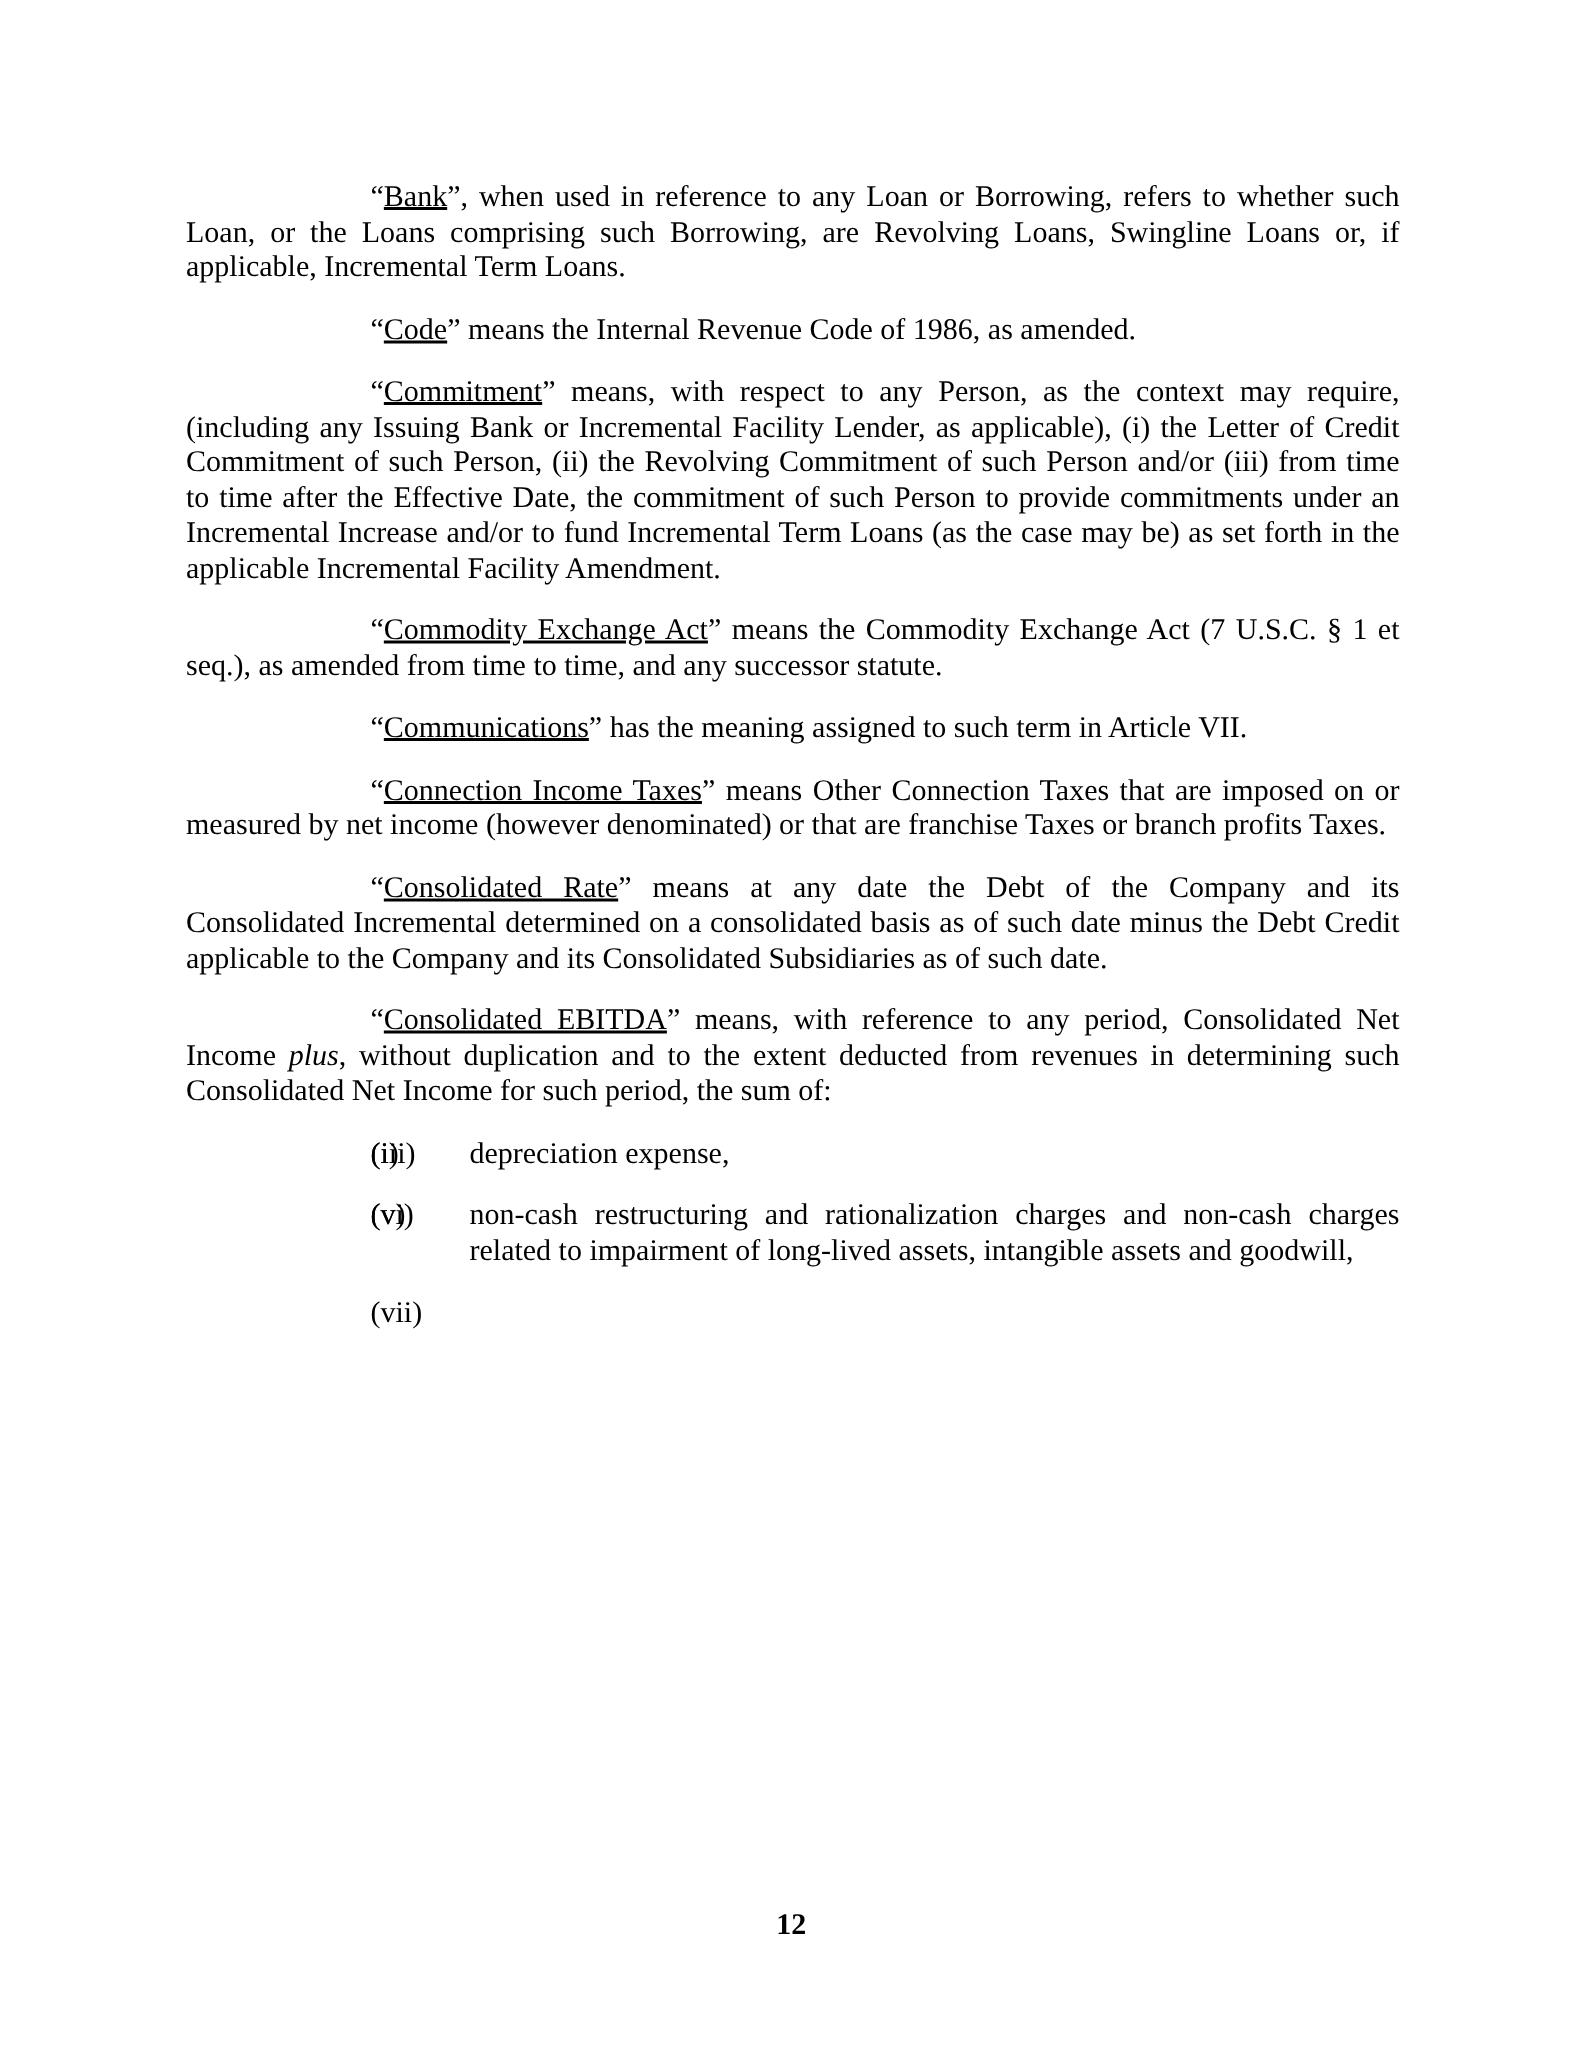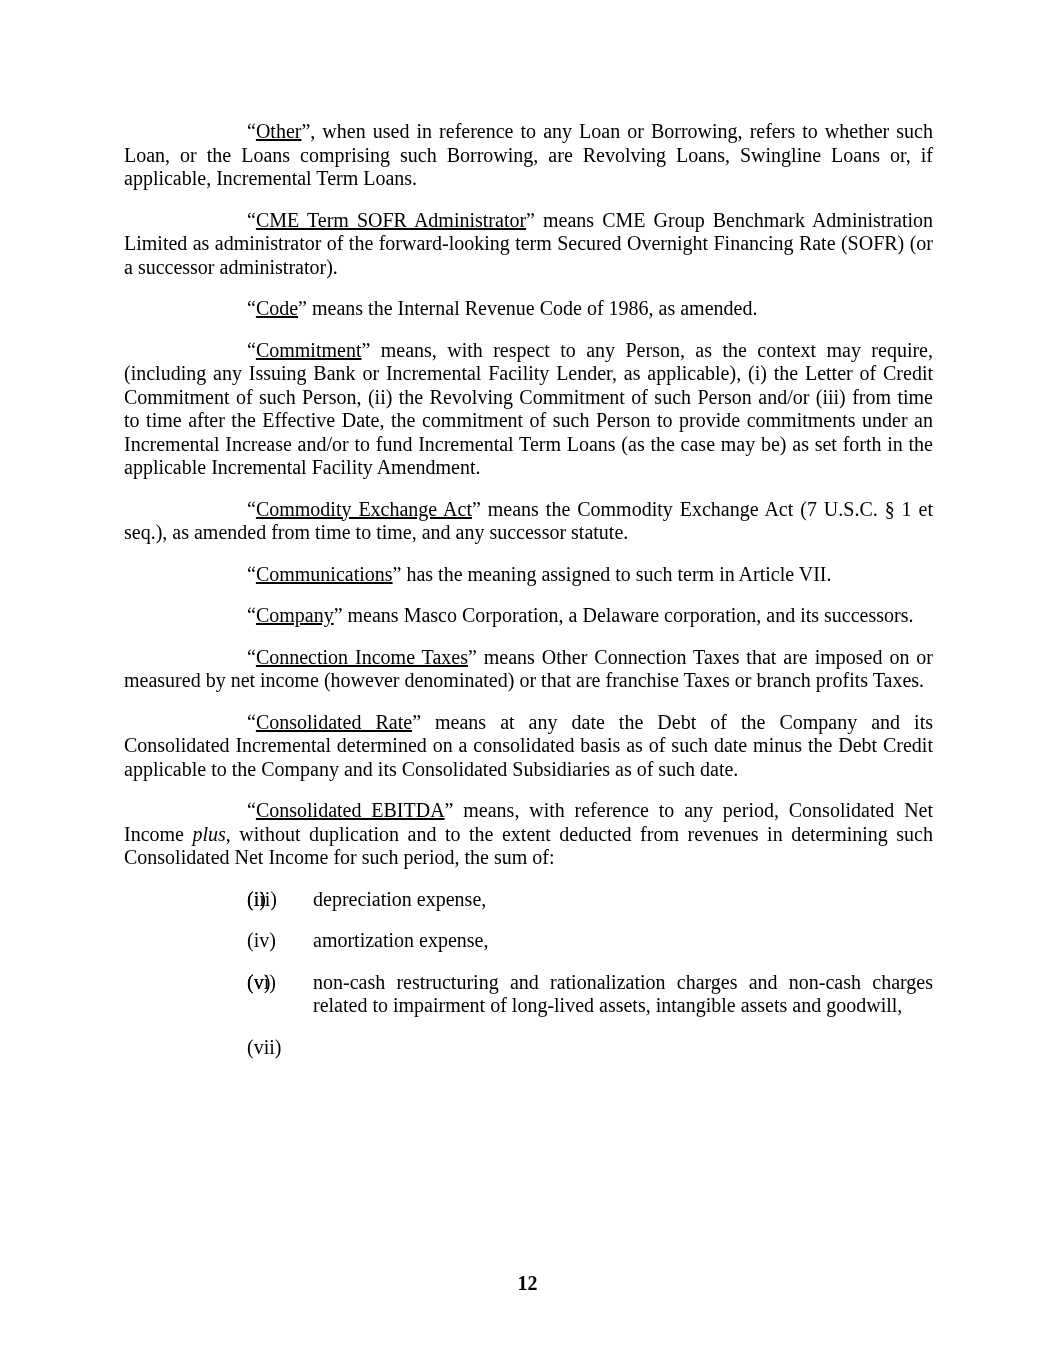--- a/index.html
+++ b/index.html
@@ -50,46 +50,43 @@
     text-align: center;
     text-indent: 0;
     font-weight: bold;
   }
 </style>
 </head>
 <body>
 
 <div class="page">
 
-  <p class="para"><span>“</span><span class="term">Other</span><span>”, when used in reference to any Loan or Borrowing, refers to whether such Loan, or the Loans comprising such Borrowing, are Revolving Loans, Swingline Loans or, if applicable, Incremental Term Loans.</span></p>
+  <p class="para"><span>“</span><span class="term">Bank</span><span>”, when used in reference to any Loan or Borrowing, refers to whether such Loan, or the Loans comprising such Borrowing, are Revolving Loans, Swingline Loans or, if applicable, Incremental Term Loans.</span></p>
 
-  <p class="para"><span>“</span><span class="term">CME Term SOFR Administrator</span><span>” means CME Group Benchmark Administration Limited as administrator of the forward-looking term Secured Overnight Financing Rate (SOFR) (or a successor administrator).</span></p>
 
   <p class="para"><span>“</span><span class="term">Code</span><span>” means the Internal Revenue Code of 1986, as amended.</span></p>
 
   <p class="para"><span>“</span><span class="term">Commitment</span><span>” means, with respect to any Person, as the context may require, (including any Issuing Bank or Incremental Facility Lender, as applicable), (i) the Letter of Credit Commitment of such Person, (ii) the Revolving Commitment of such Person and/or (iii) from time to time after the Effective Date, the commitment of such Person to provide commitments under an Incremental Increase and/or to fund Incremental Term Loans (as the case may be) as set forth in the applicable Incremental Facility Amendment.</span></p>
 
   <p class="para"><span>“</span><span class="term">Commodity Exchange Act</span><span>” means the Commodity Exchange Act (7 U.S.C. § 1 et seq.), as amended from time to time, and any successor statute.</span></p>
 
   <p class="para"><span>“</span><span class="term">Communications</span><span>” has the meaning assigned to such term in Article VII.</span></p>
 
-  <p class="para"><span>“</span><span class="term">Company</span><span>” means Masco Corporation, a Delaware corporation, and its successors.</span></p>
 
   <p class="para"><span>“</span><span class="term">Connection Income Taxes</span><span>” means Other Connection Taxes that are imposed on or measured by net income (however denominated) or that are franchise Taxes or branch profits Taxes.</span></p>
 
   <p class="para"><span>“</span><span class="term">Consolidated Rate</span><span>” means at any date the Debt of the Company and its Consolidated Incremental determined on a consolidated basis as of such date minus the Debt Credit applicable to the Company and its Consolidated Subsidiaries as of such date.</span></p>
 
   <p class="para"><span>“</span><span class="term">Consolidated EBITDA</span><span>” means, with reference to any period, Consolidated Net Income </span><span class="it">plus</span><span>, without duplication and to the extent deducted from revenues in determining such Consolidated Net Income for such period, the sum of:</span></p>
 
   <div class="list-item"><span class="num">(i)</span></div>
 
 
   <div class="list-item"><span class="num">(iii)</span><span>depreciation expense,</span></div>
 
-  <div class="list-item"><span class="num">(iv)</span><span>amortization expense,</span></div>
 
   <div class="list-item"><span class="num">(v)</span></div>
 
   <div class="list-item"><span class="num">(vi)</span><span>non-cash restructuring and rationalization charges and non-cash charges related to impairment of long-lived assets, intangible assets and goodwill,</span></div>
 
   <div class="list-item"><span class="num">(vii)</span></div>
 
   <div class="page-footer">12</div>
 
 </div>

